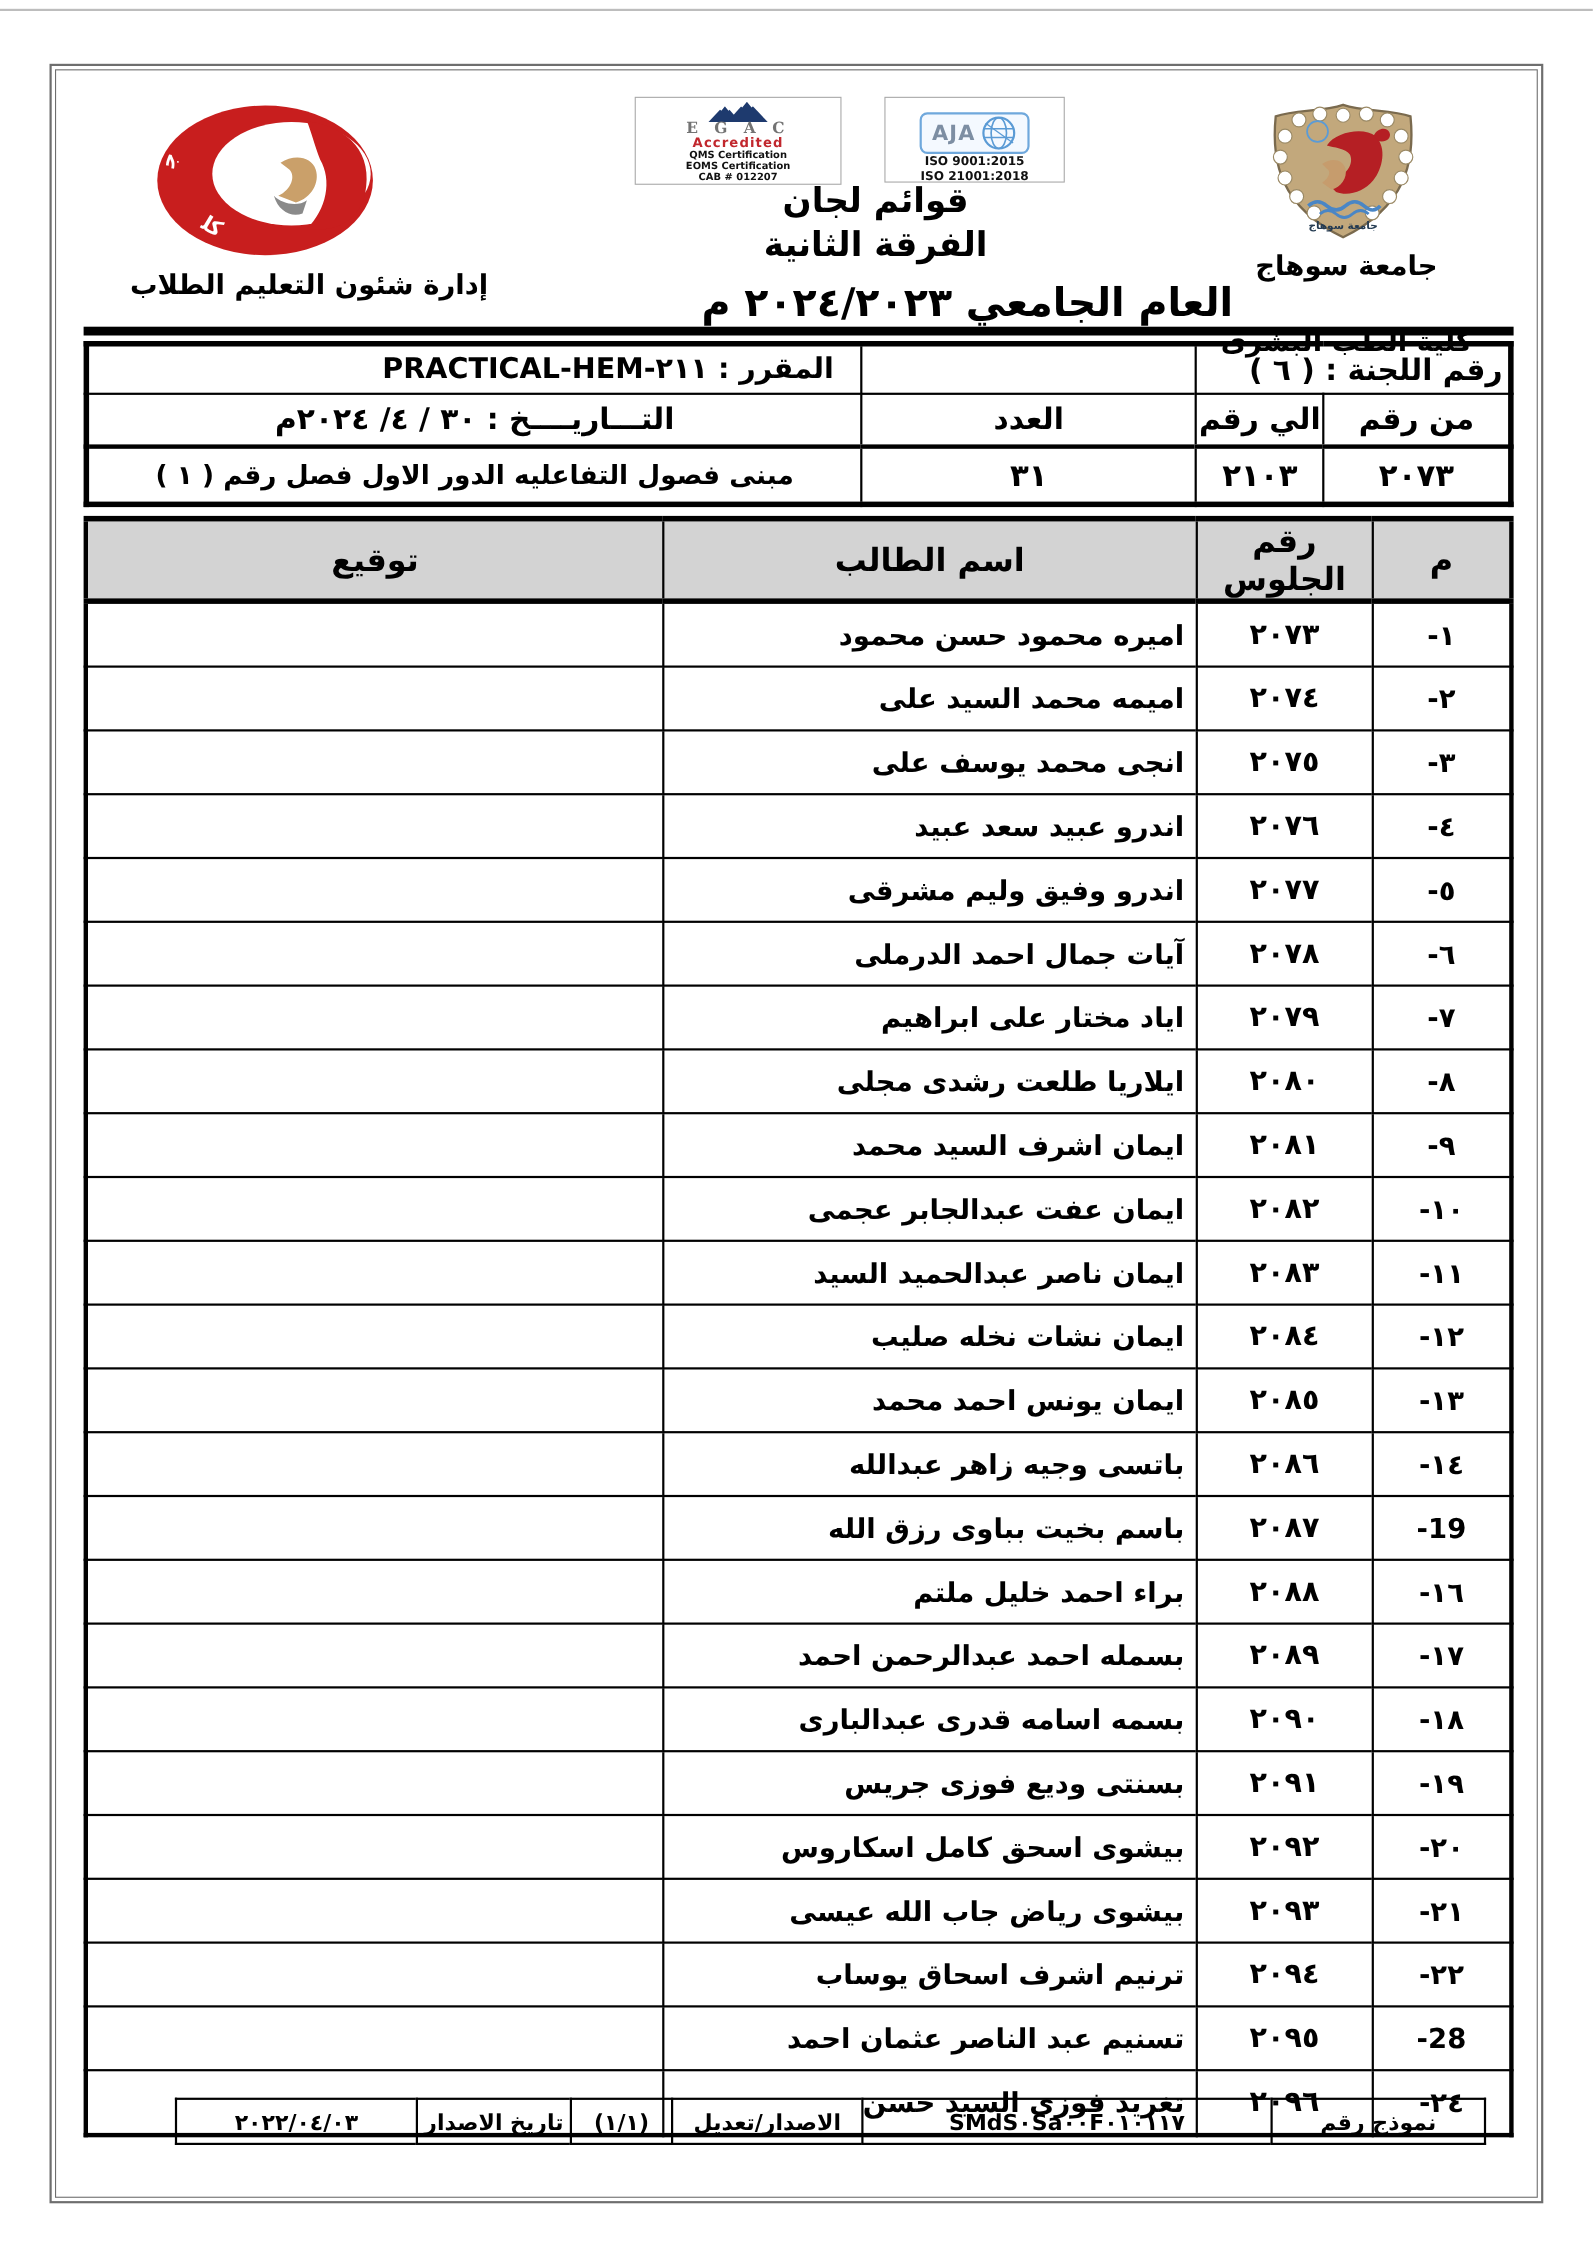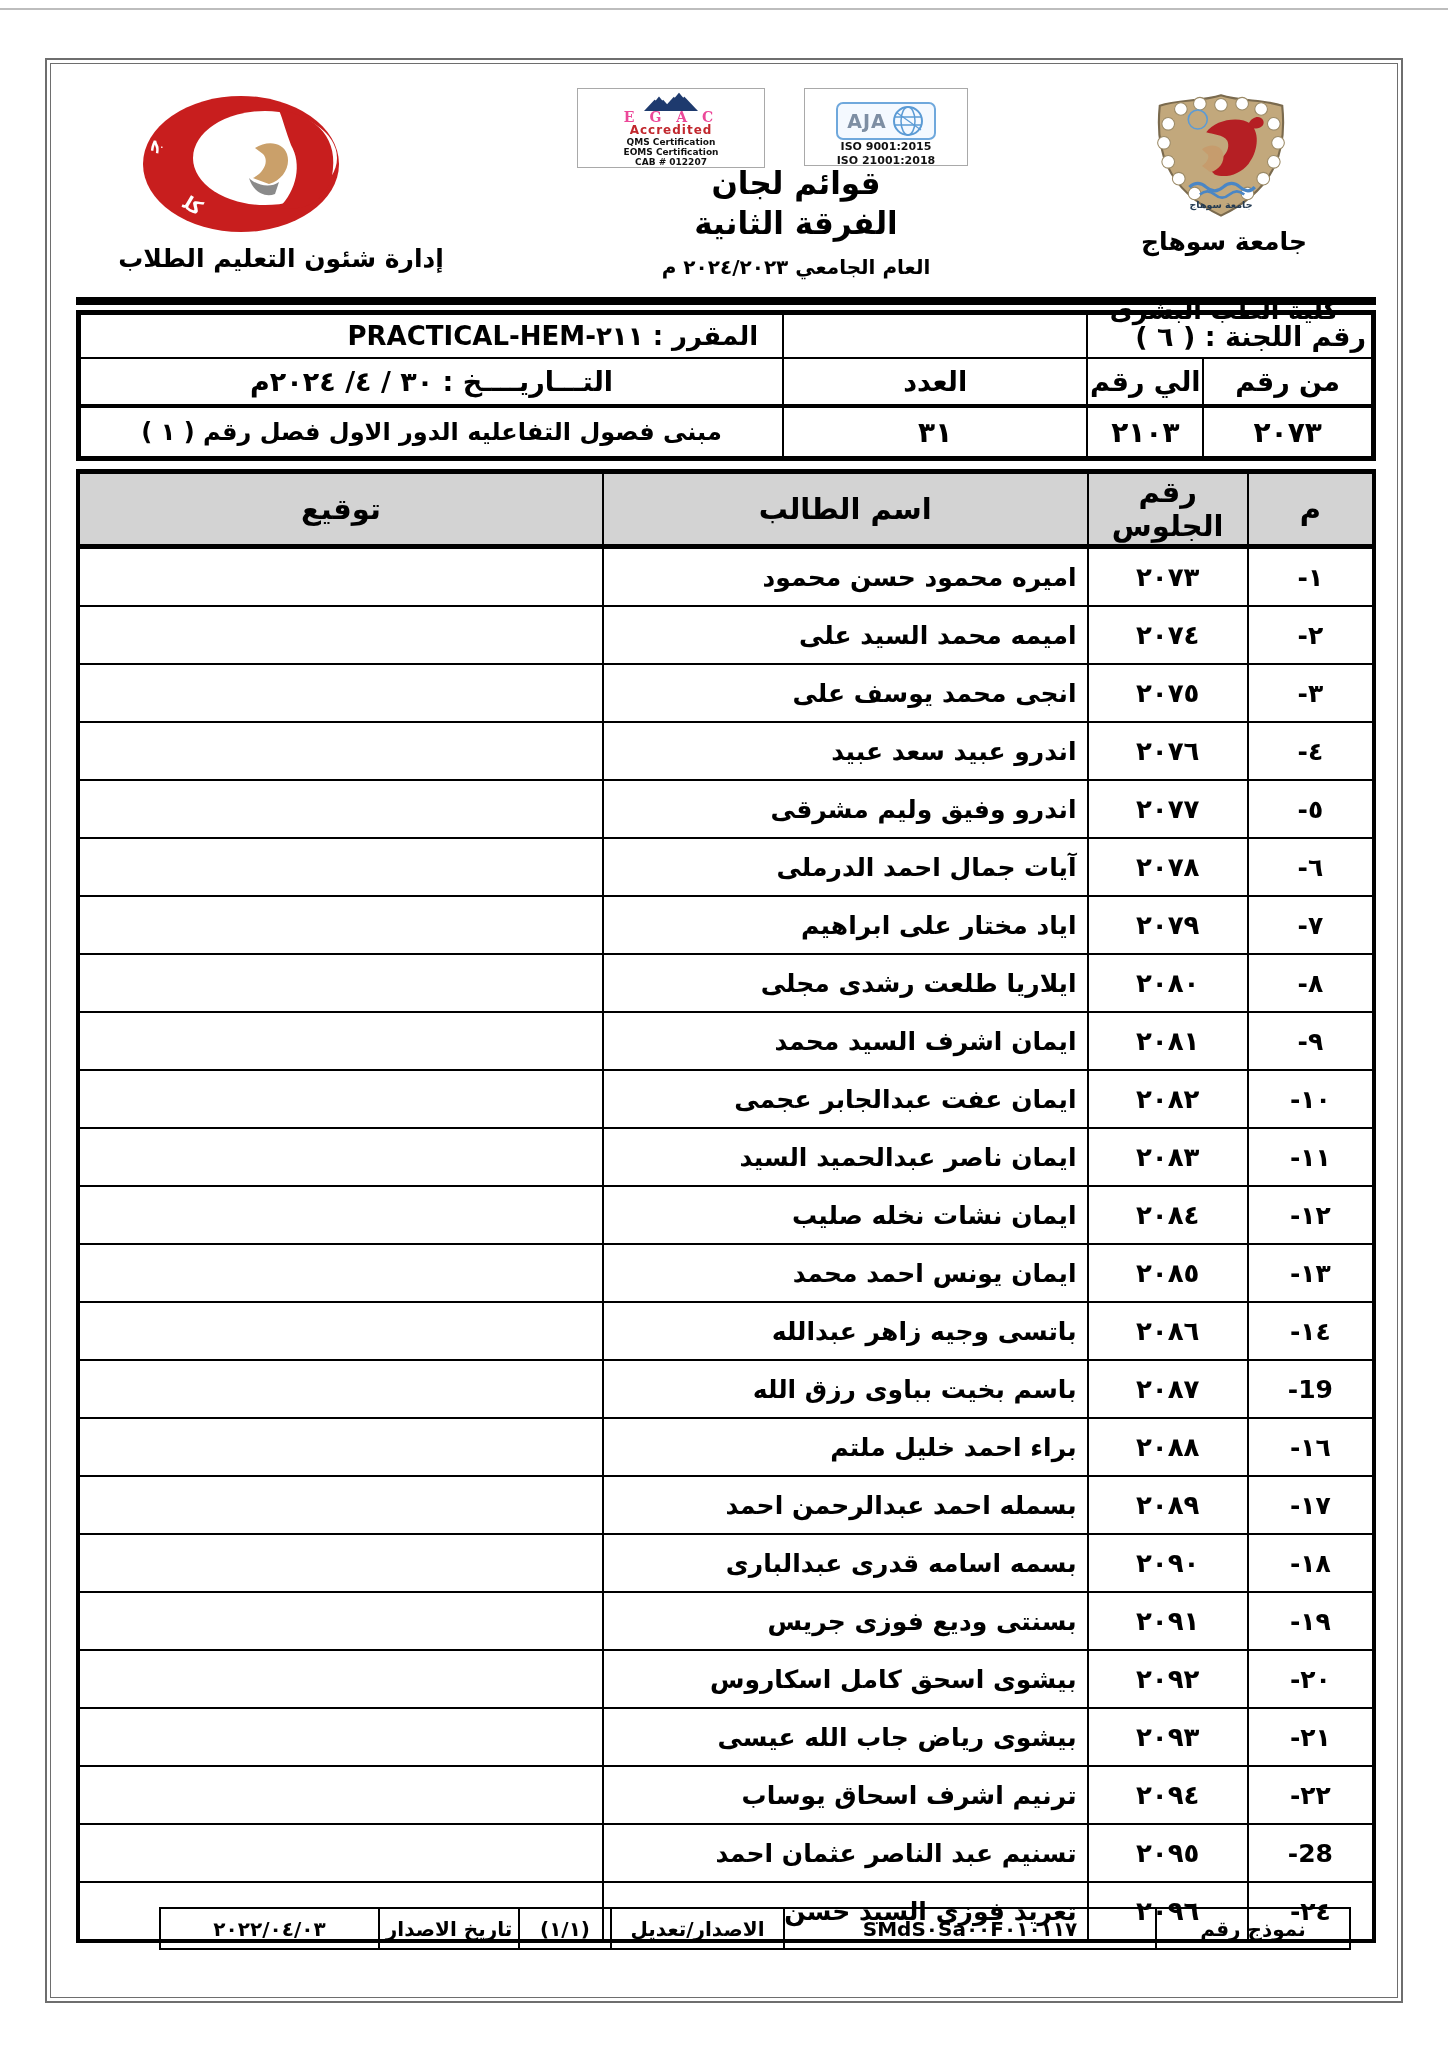--- a/index.html
+++ b/index.html
@@ -12,32 +12,32 @@
   .frame{position:absolute;left:45px;top:58px;width:1354px;height:1941px;border:2px solid #6e6e6e;}
   .frame-inner{position:absolute;inset:3px;border:1px solid #6e6e6e;}
 
   .abs{position:absolute;}
 
   
   .fm-logo{left:86px;top:26px;width:228px;height:148px;}
   .admin-text{left:60px;top:180px;width:340px;text-align:center;font-size:25px;font-weight:bold;}
   .egac-panel{left:526px;top:24px;width:186px;height:78px;border:1px solid #a9a9a9;background:#fff;
     display:flex;flex-direction:column;align-items:center;justify-content:flex-start;direction:ltr;}
-  .egac-title{font-family:"DejaVu Serif",serif;color:#ec4899;font-weight:bold;font-size:14px;letter-spacing:5px;line-height:13px;}
+  .egac-title{font-family:"DejaVu Serif",serif;color:#737373;font-weight:bold;font-size:14px;letter-spacing:5px;line-height:13px;}
   .egac-accredited{color:#c1272d;font-weight:bold;font-size:12px;line-height:13px;letter-spacing:1px;}
   .egac-line{font-size:9px;font-weight:bold;line-height:10px;color:#111;}
   .aja-panel{left:753px;top:24px;width:164px;height:78px;border:1px solid #a9a9a9;background:#fff;
     display:flex;flex-direction:column;align-items:center;justify-content:flex-start;direction:ltr;padding-top:13px;box-sizing:border-box;}
   .aja-box{width:96px;height:42px;border:2px solid #6fa8dc;border-radius:7px;display:flex;align-items:center;justify-content:center;gap:4px;background:#f4f9ff;}
   .aja-text{font-weight:bold;font-size:19px;color:#7d8ea3;letter-spacing:1px;}
   .aja-line{font-size:11px;font-weight:bold;line-height:14px;color:#111;}
   .title-line{left:420px;width:650px;text-align:center;font-weight:bold;}
   .t1{top:101px;font-size:31px;}
   .t2{top:141px;font-size:31px;}
-  .t3{top:191px;font-size:20px;}
+  .t3{top:191px;font-size:36px;text-align:right;}
   .shield-logo{left:1096px;top:26px;width:148px;height:132px;}
   .univ-text{left:1028px;top:163px;width:290px;text-align:center;font-size:25px;font-weight:bold;}
   .fac-text{left:1028px;top:193px;width:290px;text-align:center;font-size:25px;font-weight:bold;margin-top:39px;}
   .rule{left:25px;top:233px;width:1300px;height:8px;background:#000;}
 
   
   table{border-collapse:collapse;direction:rtl;table-layout:fixed;}
   .info-table{left:25px;top:246px;width:1300px;border:5px solid #000;}
   .info-table td{border:2px solid #000;font-weight:bold;overflow:hidden;}
   .info-r1 td{height:40px;}

